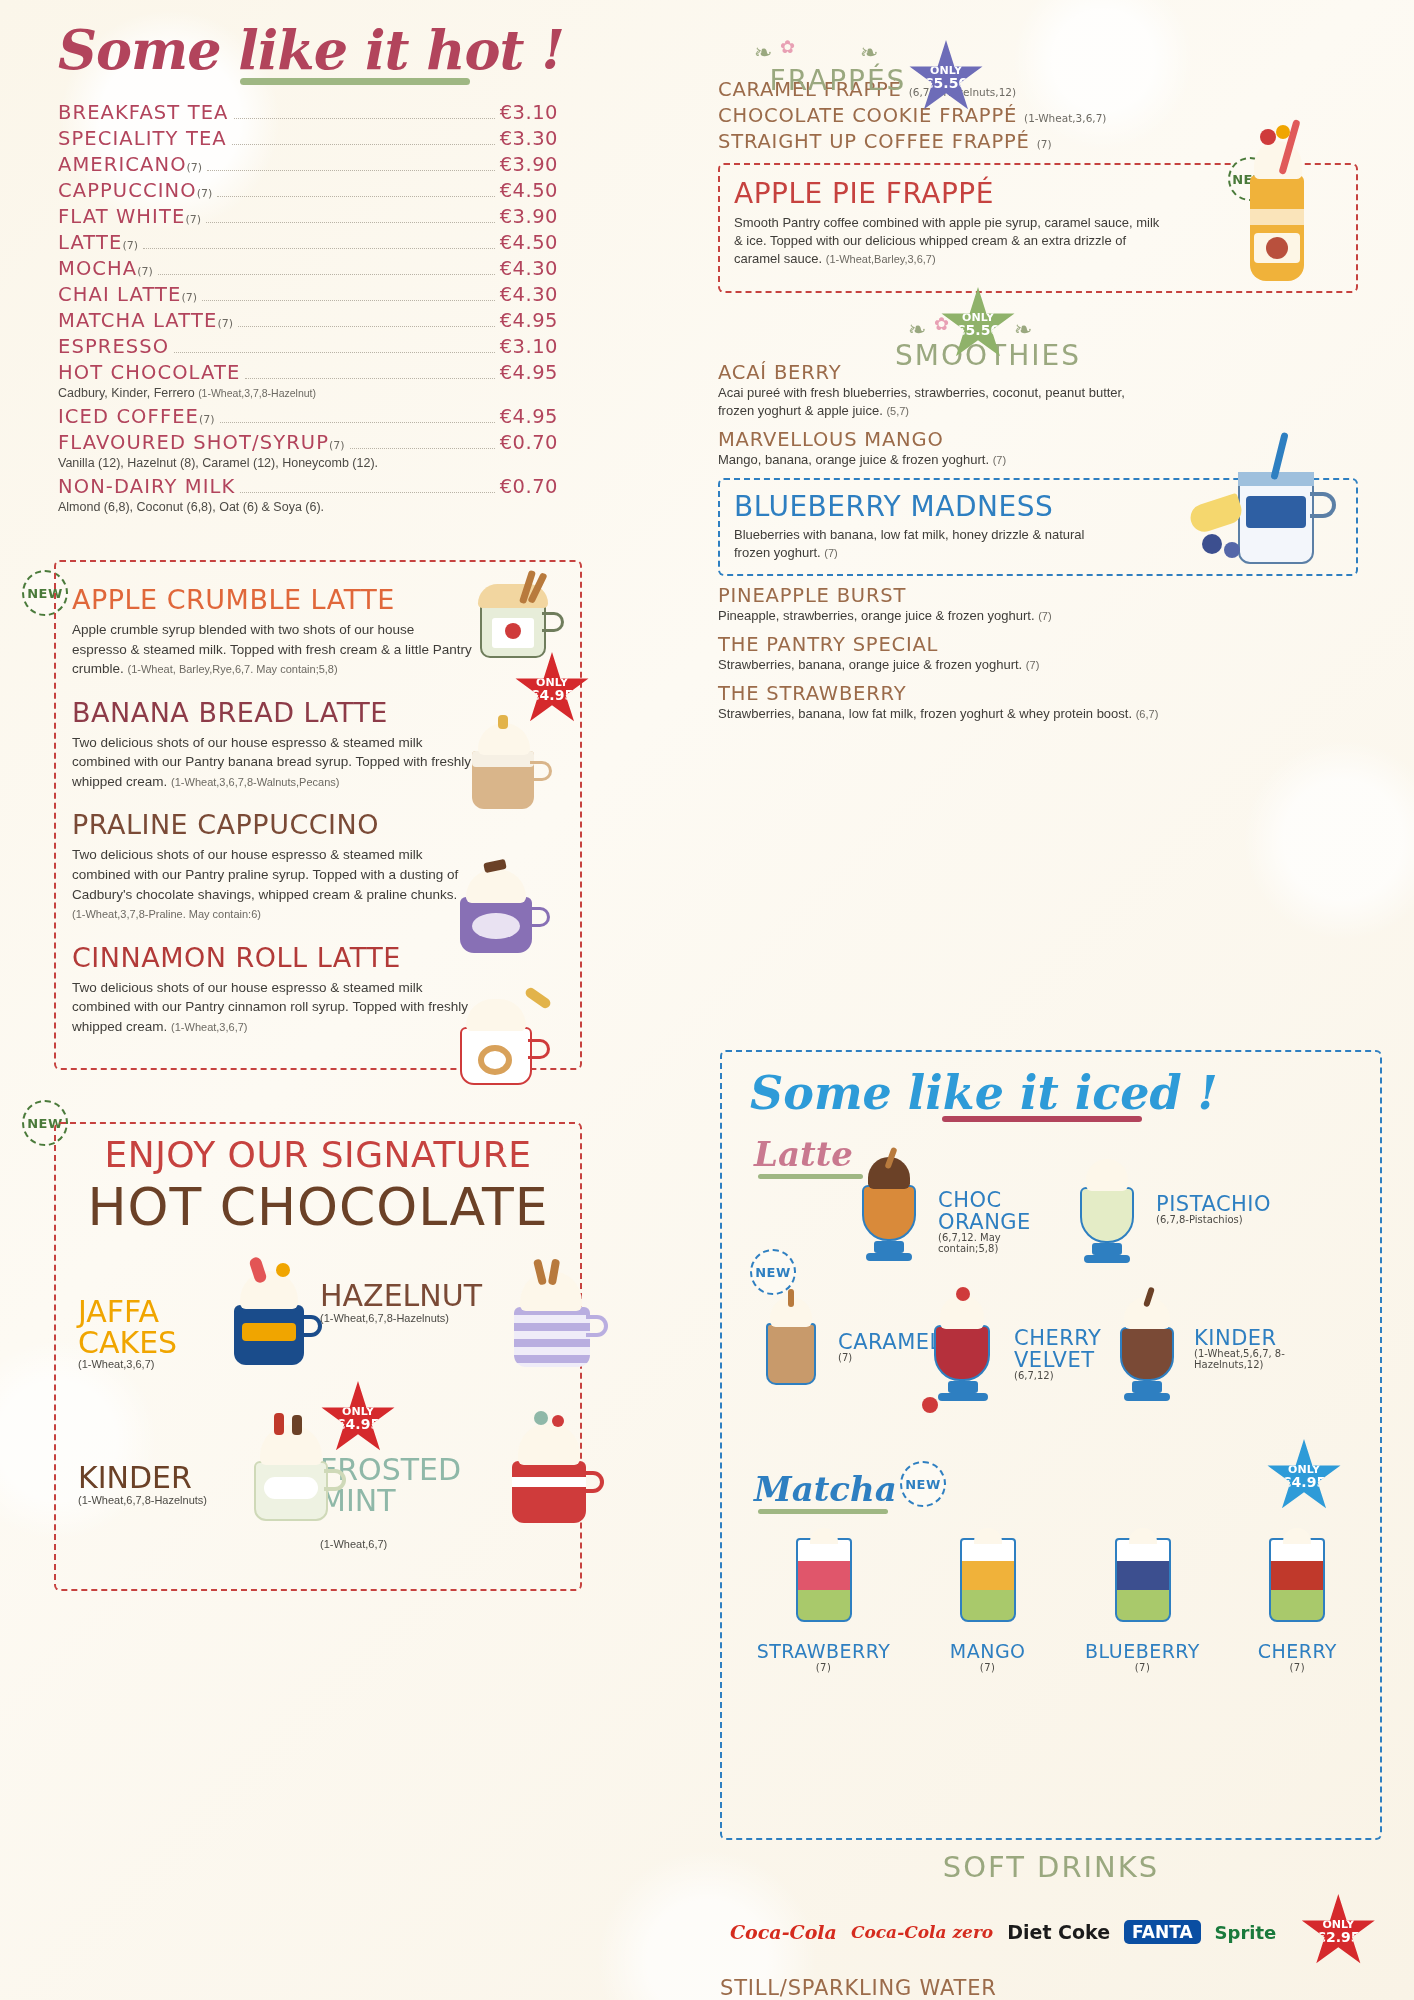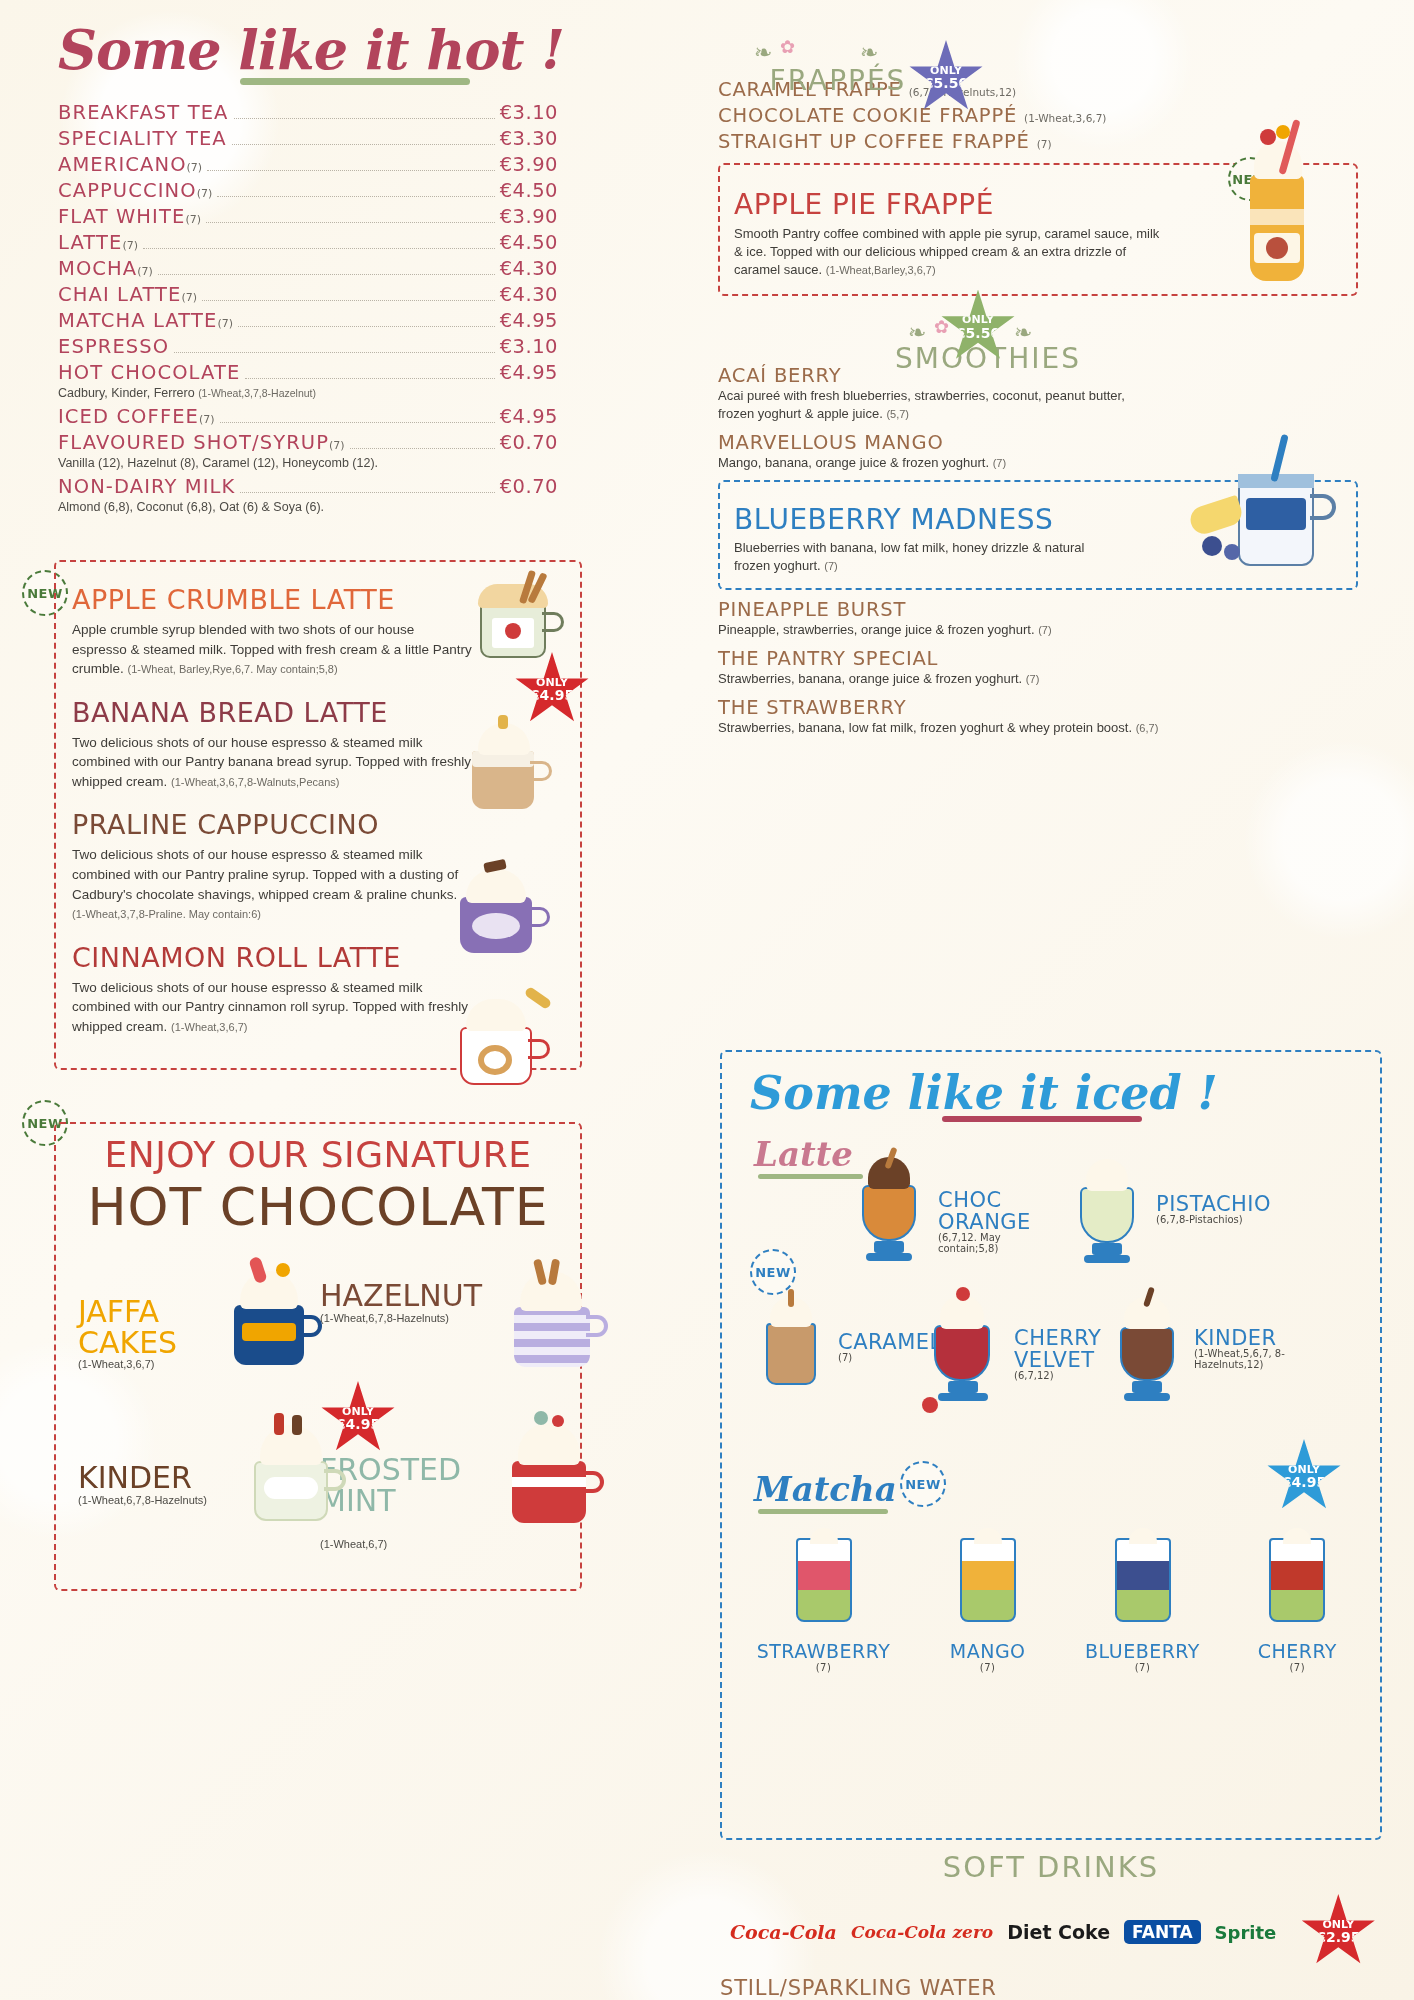--- a/index.html
+++ b/index.html
@@ -110,21 +110,21 @@
   
   .wreath-title {
     font-family:"DejaVu Sans", sans-serif; letter-spacing:2px;
     color:#9aa87f; font-size:28px; text-align:center;
   }
   .item-name { font-family:"DejaVu Sans", sans-serif; font-size:19.5px; letter-spacing:.8px; color:#9b6b4a; }
   .item-name .allerg { font-size:10.5px; letter-spacing:0; color:#6d6a63; }
   .item-desc { font-size:13px; color:#3f3d39; line-height:1.4; }
   .item-desc .allerg { font-size:11px; color:#6d6a63; }
 
-  .big-item-name { font-family:"DejaVu Sans", sans-serif; font-size:28px; letter-spacing:.5px;margin-top:11px; }
+  .big-item-name { font-family:"DejaVu Sans", sans-serif; font-size:28px; letter-spacing:.5px; }
 
   
   .iced-title {
     font-family:"DejaVu Serif", serif; font-style:italic; font-weight:bold;
     color:#2e9bd8; font-size:46px; margin:8px 0 0 18px;
   }
   .iced-underline { height:6px; width:200px; margin-left:210px; border-radius:4px; background:#b2445c; margin-top:-4px; }
   .latte-script {
     font-family:"DejaVu Serif", serif; font-style:italic; font-weight:bold;
     color:#c9798f; font-size:34px; margin-left:22px;

